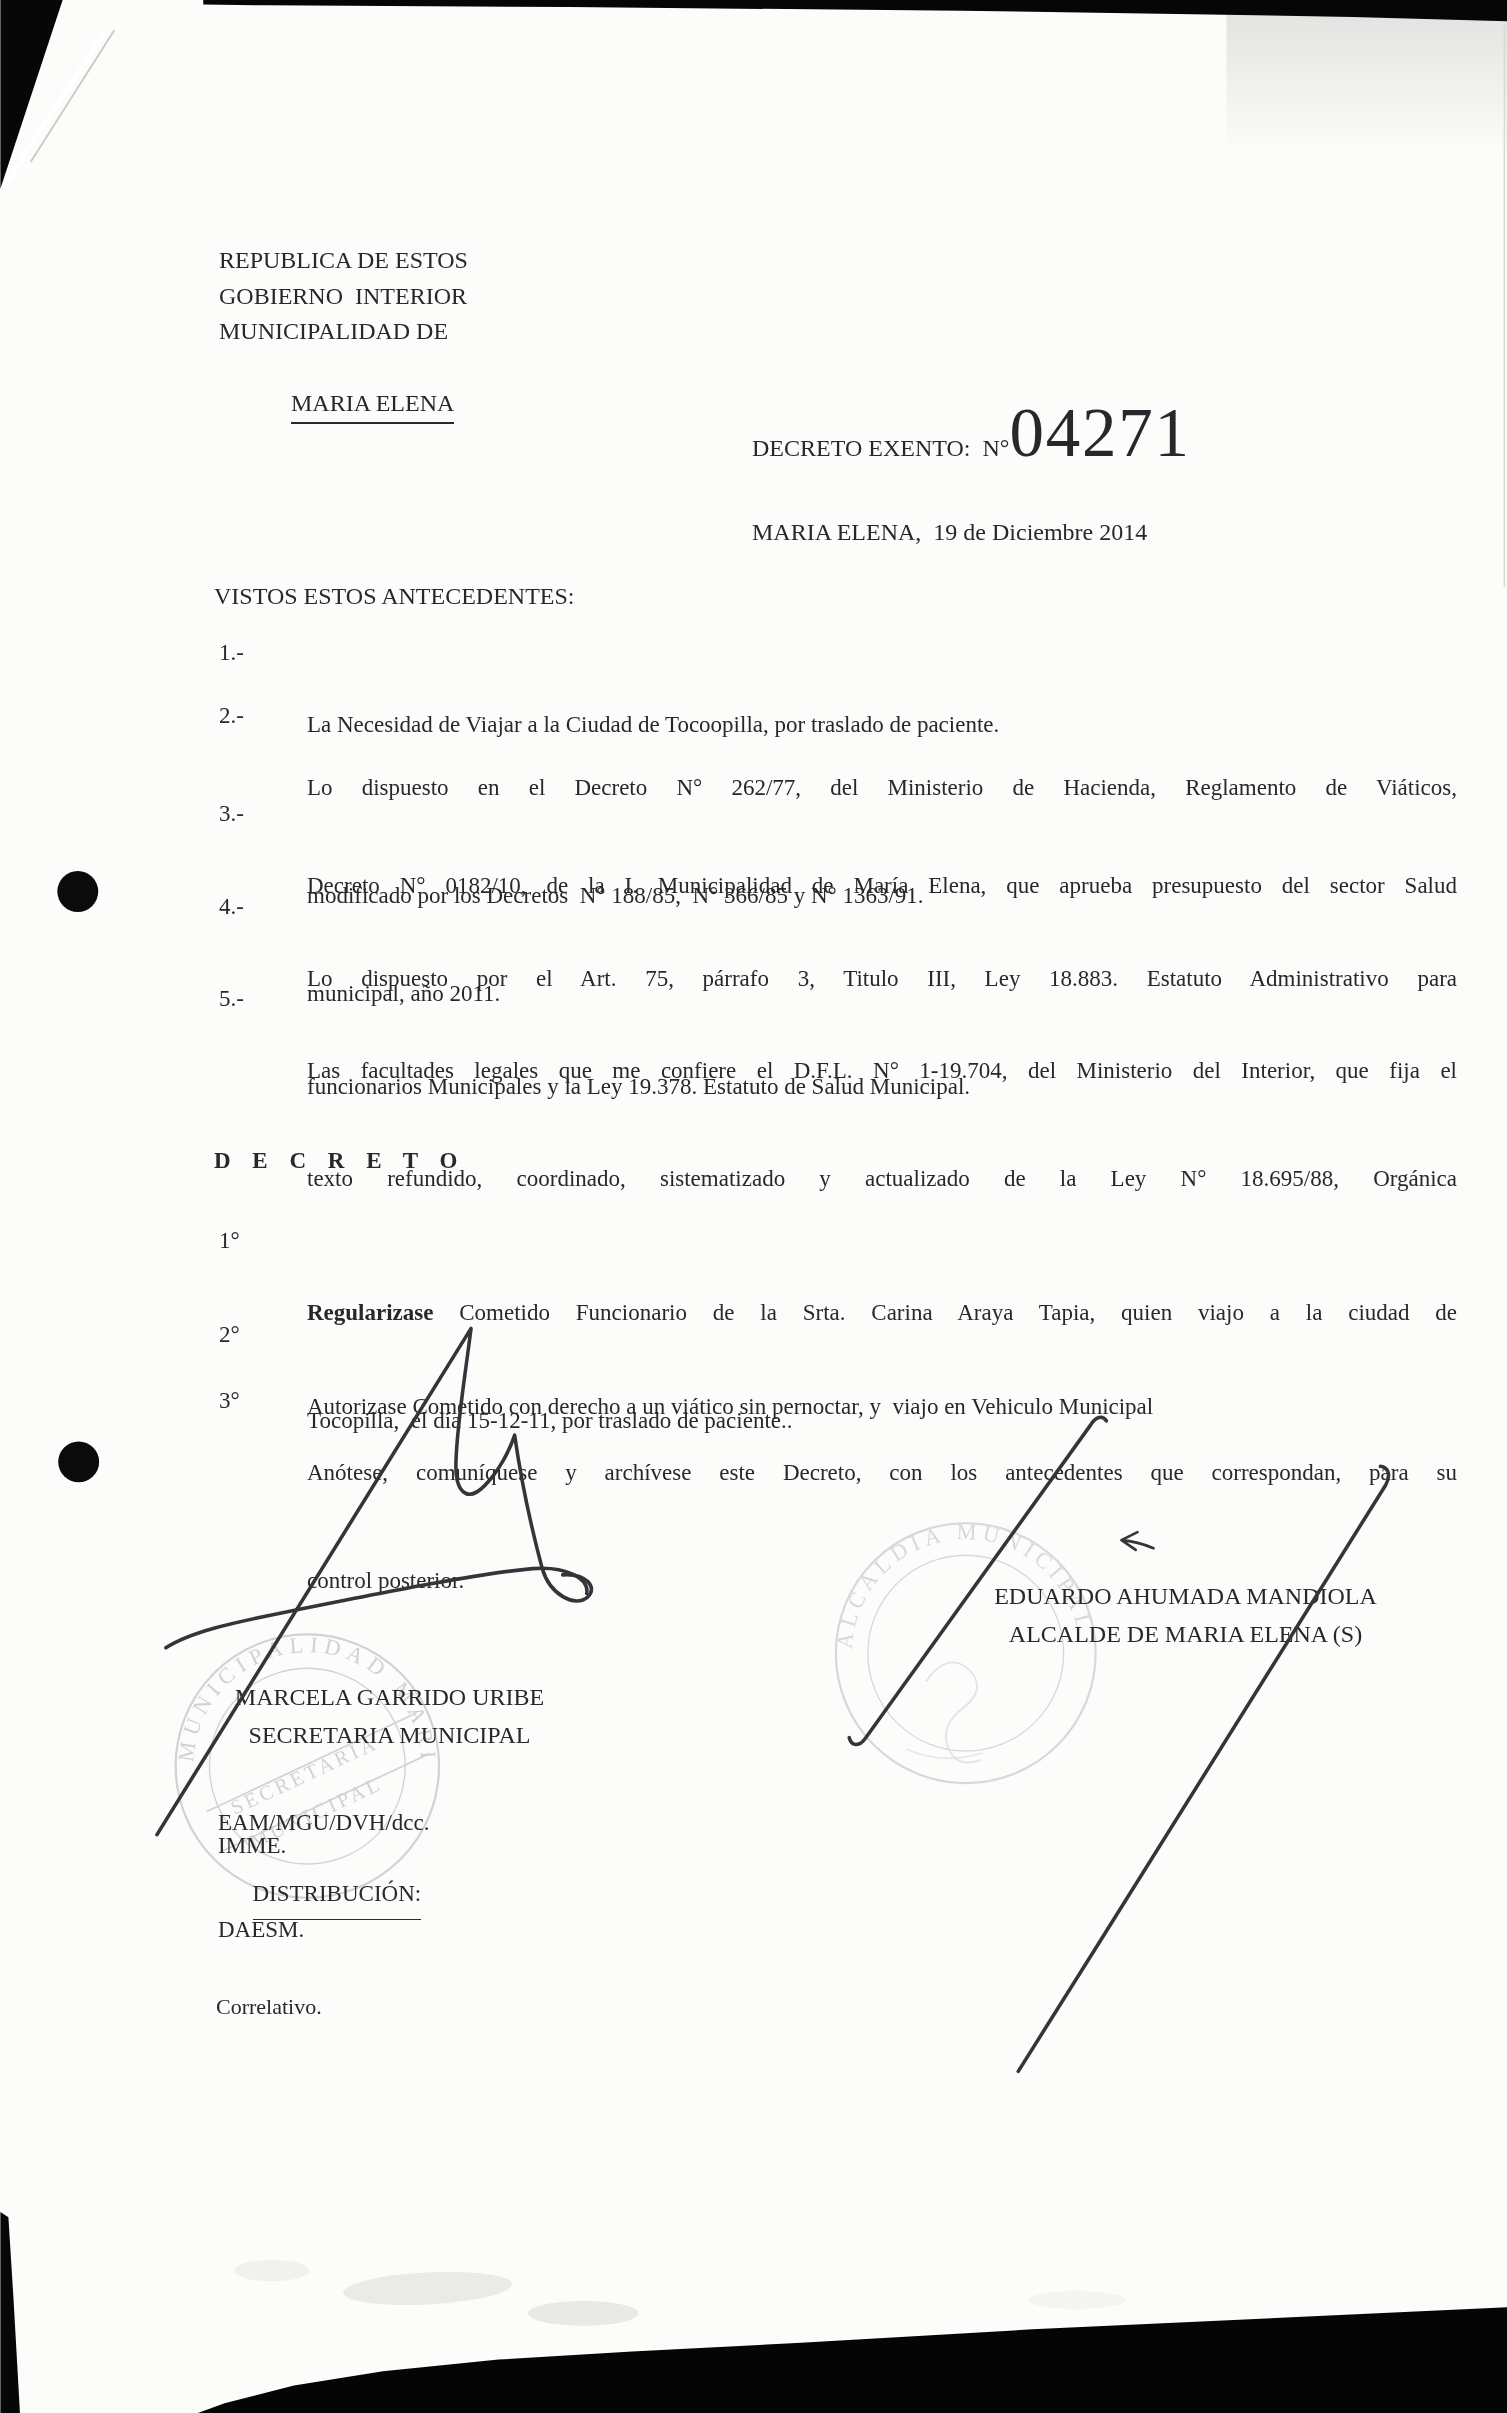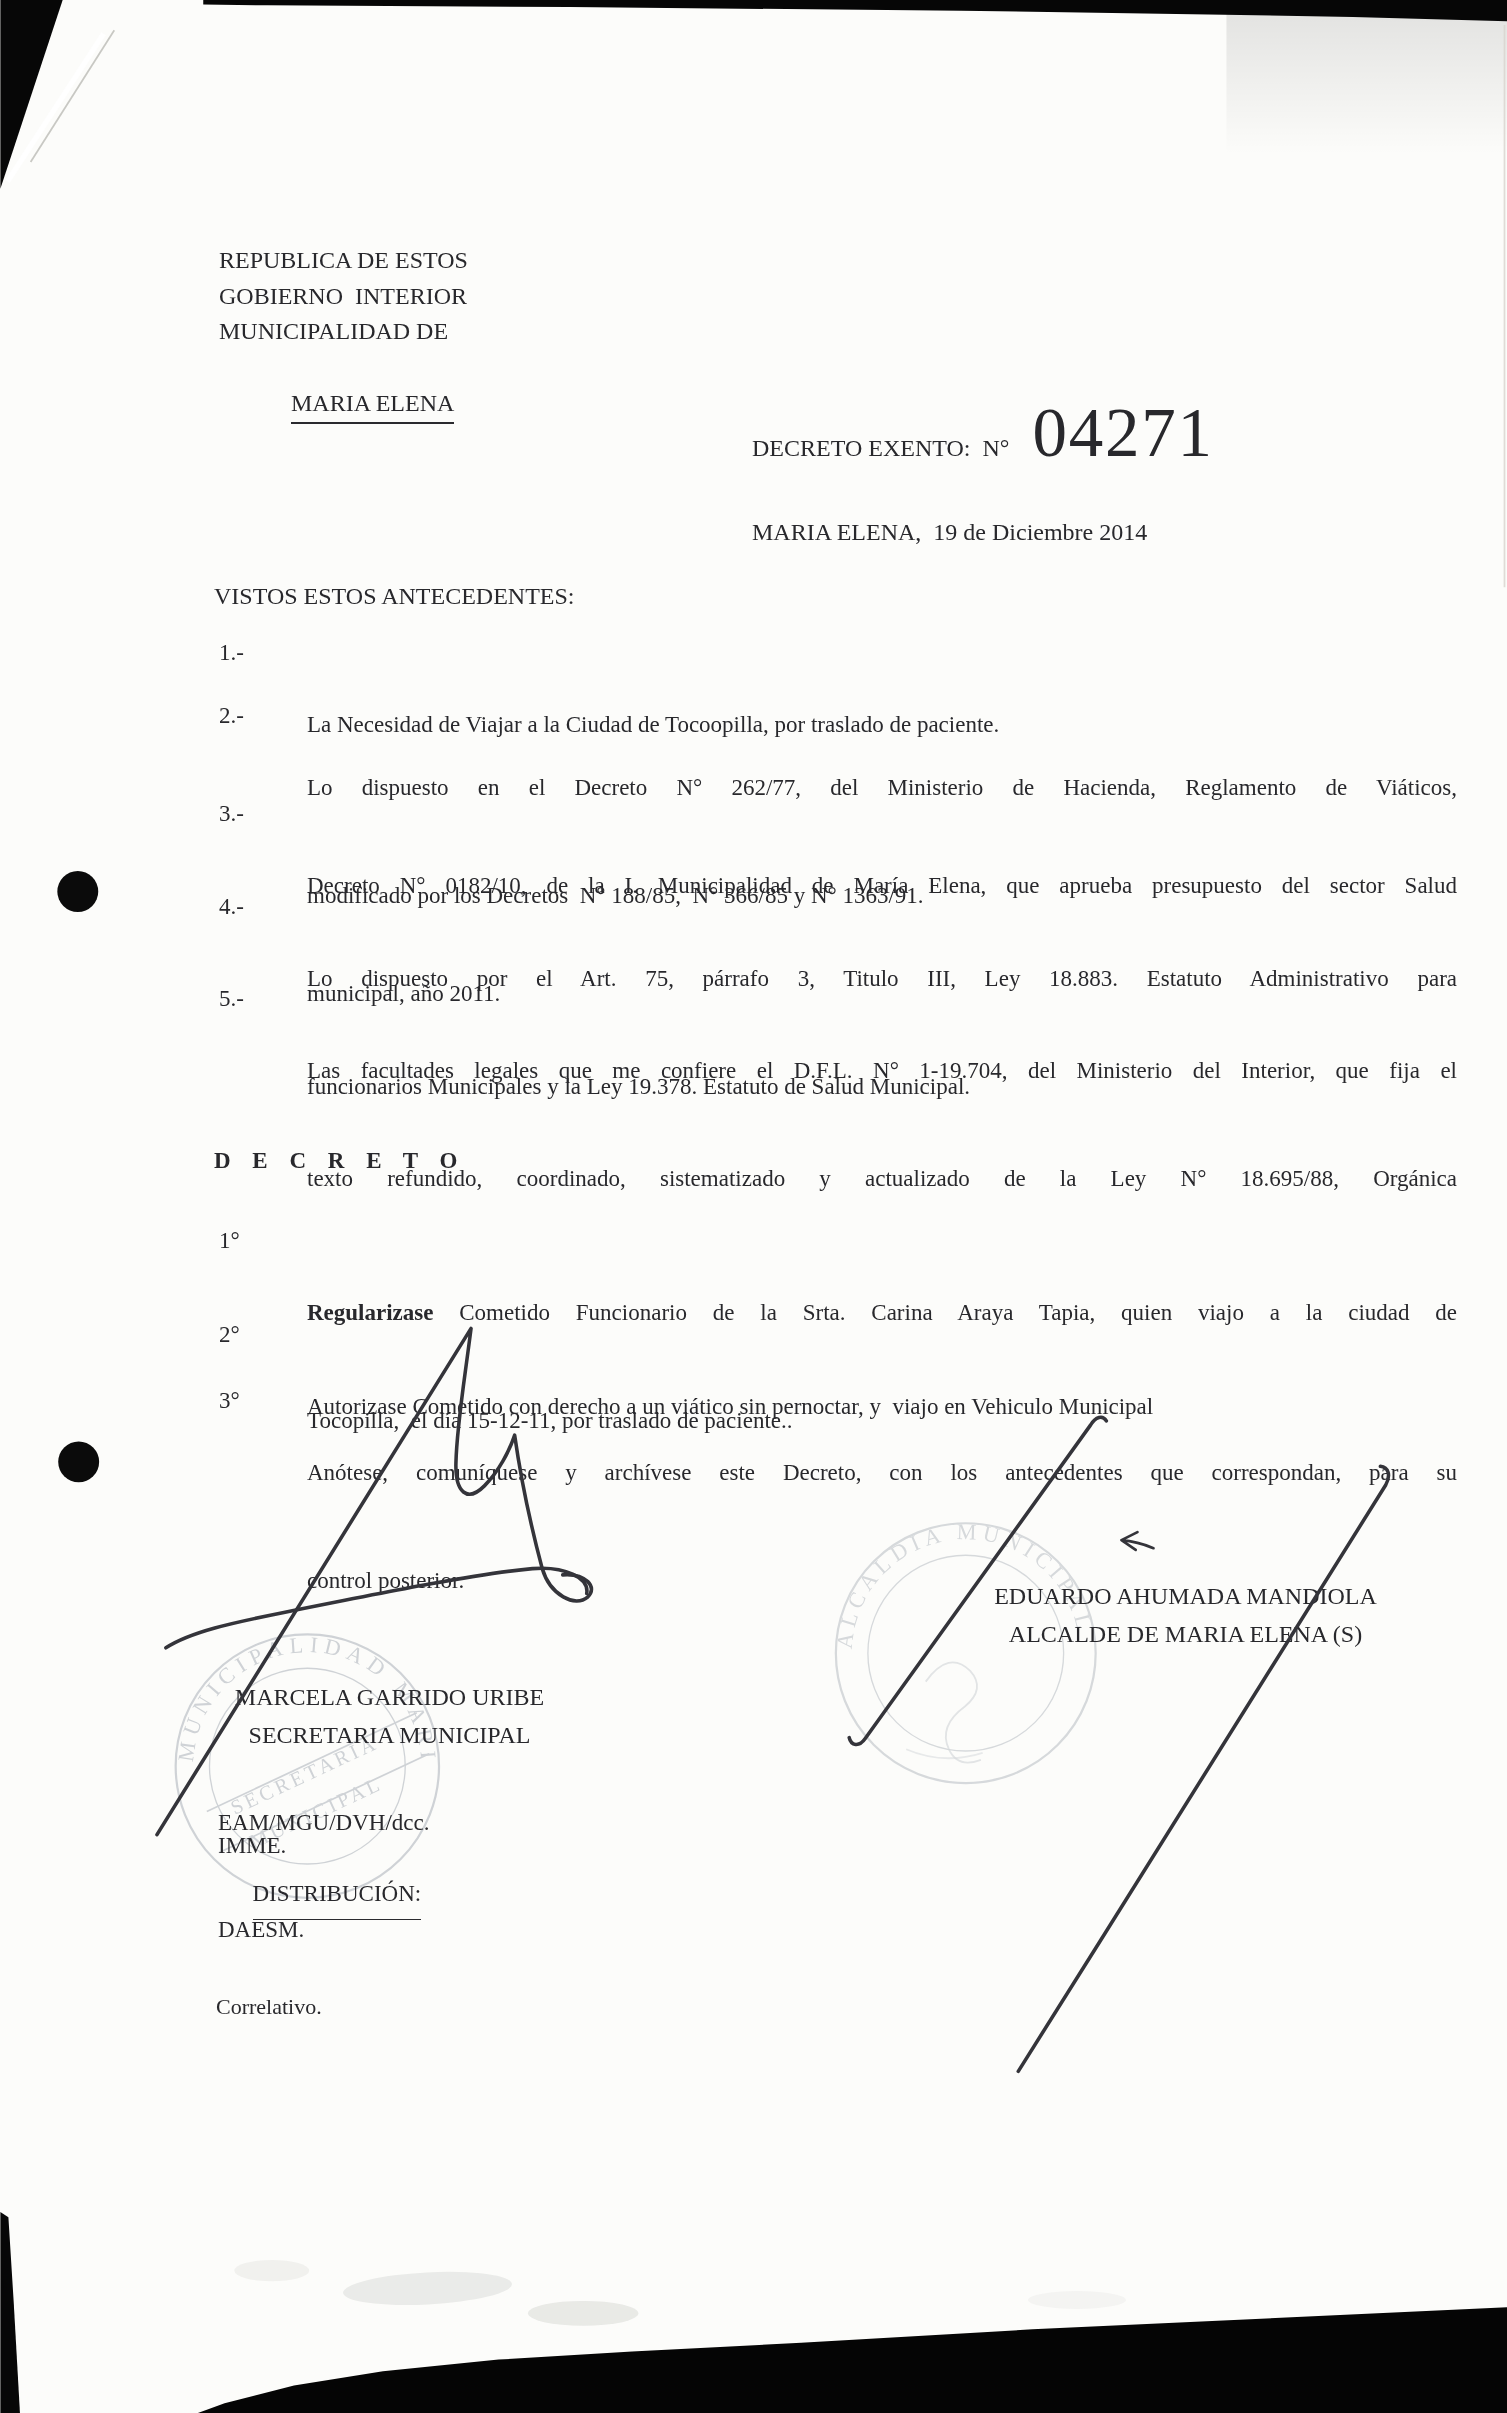--- a/index.html
+++ b/index.html
@@ -15,21 +15,21 @@
   .txt{font-size:23px;line-height:36px;white-space:pre-wrap;}
   .hdr{font-size:24px;line-height:36px;white-space:pre-wrap;}
   .body-col{width:1150px;}
   .line{line-height:36px;white-space:pre-wrap;}
   .j{text-align:justify;text-align-last:justify;white-space:normal;}
   .b{font-weight:bold;}
   .emph-underline{border-bottom:2.2px solid #2a2a2e;padding-bottom:0.9px;display:inline-block;}
   .dist-underline{border-bottom:1.8px solid #2a2a2e;padding-bottom:7px;display:inline-block;}
   .decree-row{display:flex;align-items:baseline;}
   .decree-label{font-size:24px;white-space:pre-wrap;}
-  .decree-number{font-size:69px;letter-spacing:1.8px;margin-left:23px;line-height:1;}
+  .decree-number{font-size:69px;letter-spacing:1.8px;line-height:1;}
   .heading{font-size:23px;font-weight:bold;letter-spacing:8px;}
   .sig-block{text-align:center;}
   .sig-name{font-size:24px;line-height:38px;white-space:pre-wrap;}
   .small{font-size:22px;}
   svg{position:absolute;left:0;top:0;pointer-events:none;}
   #under{z-index:0;}
   .textlayer{position:absolute;left:0;top:0;width:100%;height:100%;z-index:1;}
   #over{z-index:2;}
 </style>
 </head>

